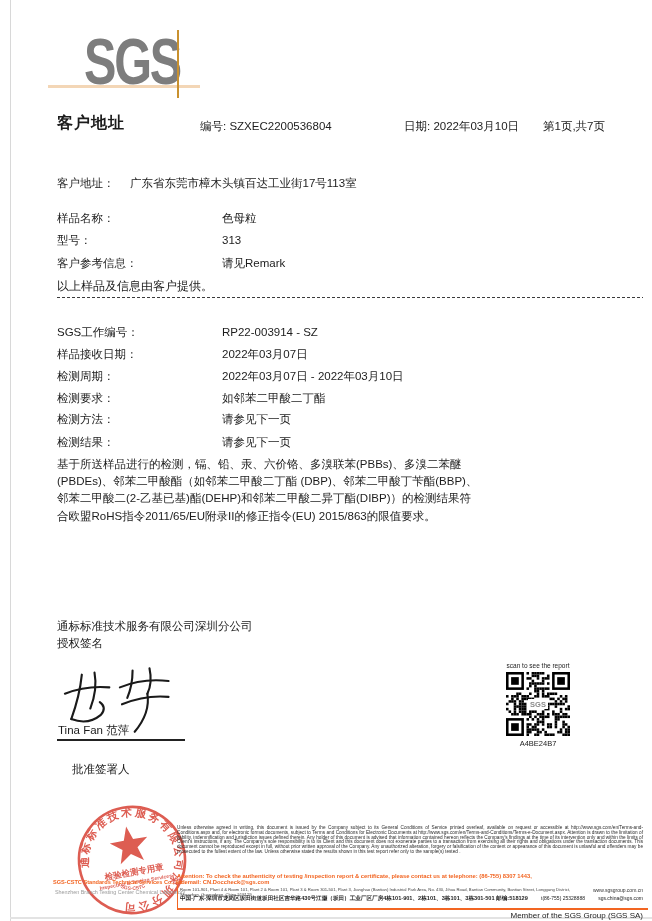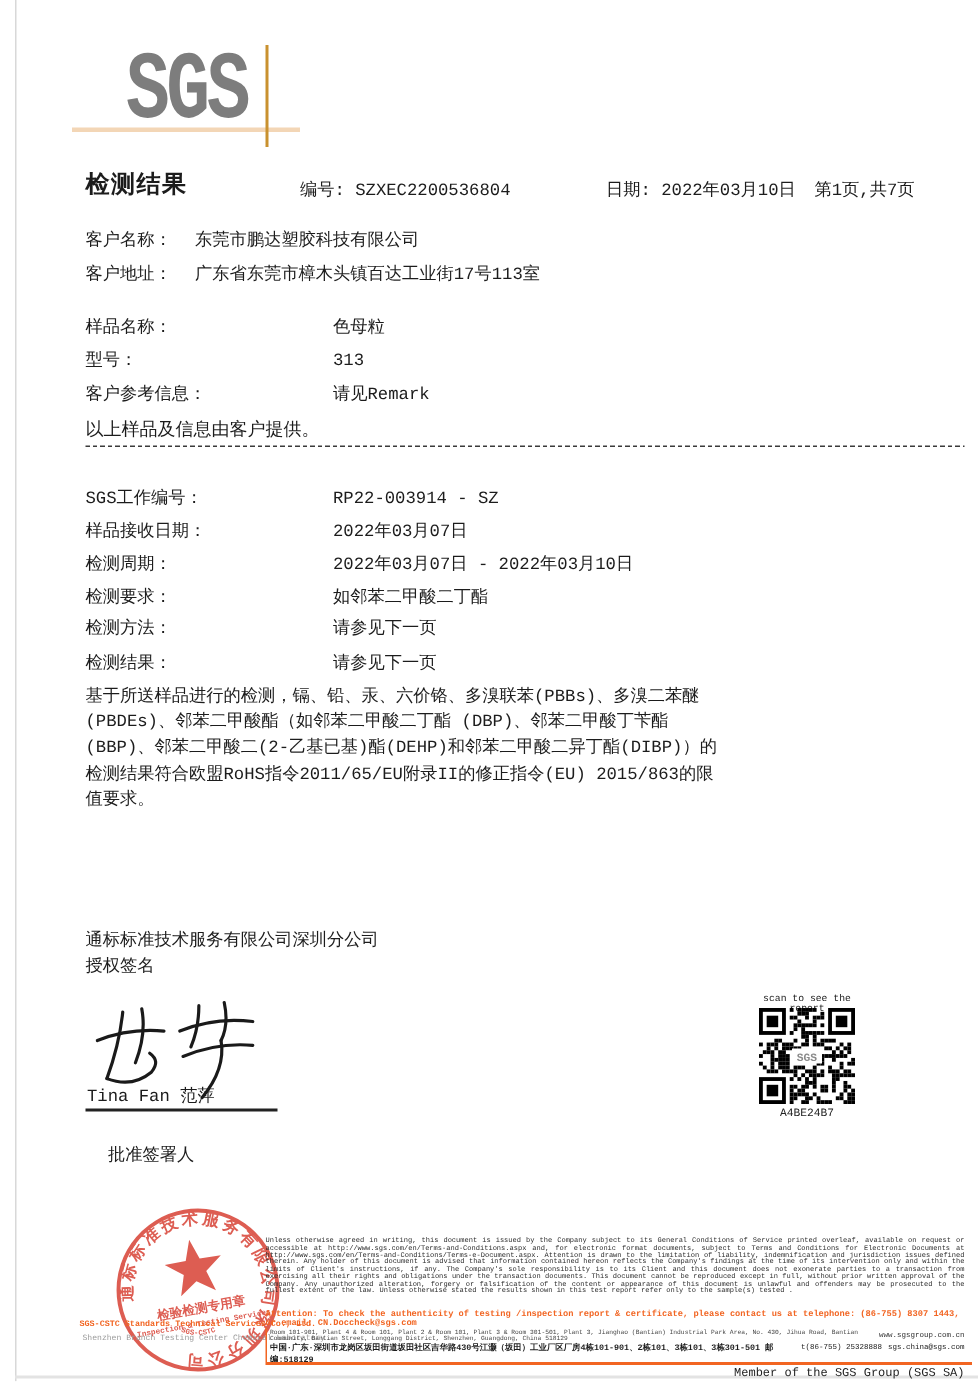--- a/index.html
+++ b/index.html
@@ -1,17 +1,17 @@
 <!DOCTYPE html>
 <html><head>
 <meta charset="utf-8">
 <style>
   html,body{margin:0;padding:0;background:#fff;}
   #page{position:relative;width:652px;height:921px;background:#fff;overflow:hidden;
-        font-family:Liberation Mono, monospace;color:#1c1c1c;}
+        font-family:Liberation Sans, sans-serif;color:#1c1c1c;}
   .abs{position:absolute;}
   
   .edge-left{left:10px;top:0;width:1px;height:921px;background:#d8d8d8;}
   .edge-bottom{left:10px;top:917px;width:642px;height:2px;background:#e3e3e3;}
   
   .logo{left:84px;top:30px;font-size:64px;font-weight:bold;color:#7d7d7d;
         letter-spacing:-3px;line-height:1;transform:scaleX(.76);transform-origin:left top;}
   .logo-hline{left:48px;top:85px;width:152px;height:3px;background:#f3d6b6;}
   .logo-vline{left:177px;top:30px;width:2px;height:68px;background:#c9912f;}
   
@@ -60,29 +60,25 @@
 <body>
 
 <div id="page">
   <div class="abs edge-left"></div>
   <div class="abs edge-bottom"></div>
 
   <div class="abs logo">SGS</div>
   <div class="abs logo-hline"></div>
   <div class="abs logo-vline"></div>
 
-  <div class="abs title">检测结果</div>
+  <div class="abs title">客户地址</div>
   <div class="abs hmeta" style="left:200px;">编号: SZXEC2200536804</div>
   <div class="abs hmeta" style="left:404px;">日期: 2022年03月10日</div>
   <div class="abs hmeta" style="left:543px;">第1页,共7页</div>
 
-  <div class="row r-client" style="top:153px;">
-    <span class="lbl">客户名称：</span>
-    <span class="val">东莞市鹏达塑胶科技有限公司</span>
-  </div>
   <div class="row r-client" style="top:176px;">
     <span class="lbl">客户地址：</span>
     <span class="val">广东省东莞市樟木头镇百达工业街17号113室</span>
   </div>
 
   <div class="row r-wide" style="top:211px;">
     <span class="lbl">样品名称：</span>
     <span class="val">色母粒</span>
   </div>
   <div class="row r-wide" style="top:233px;">

